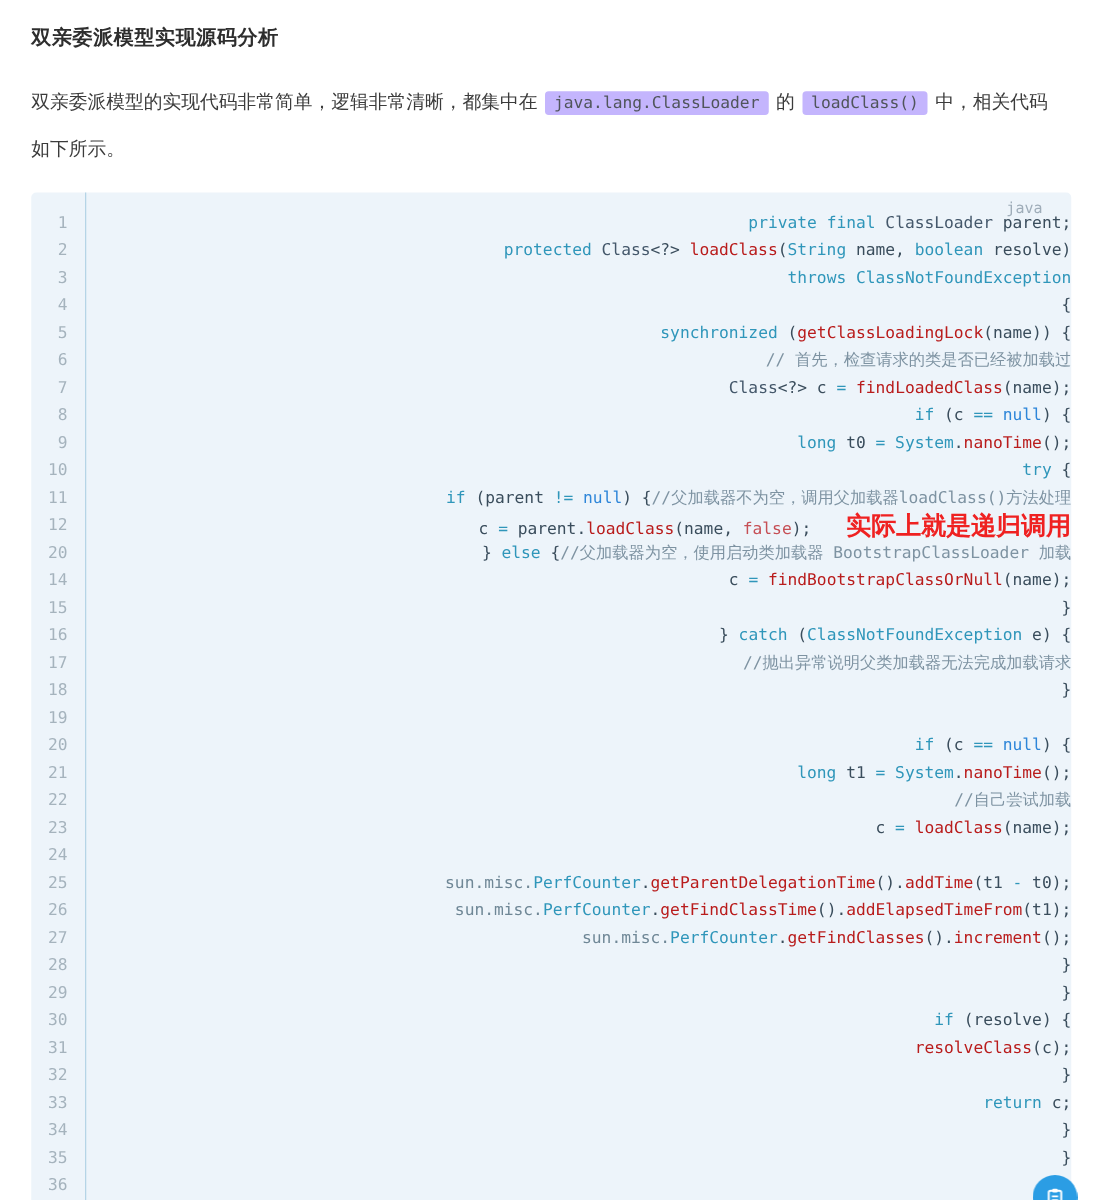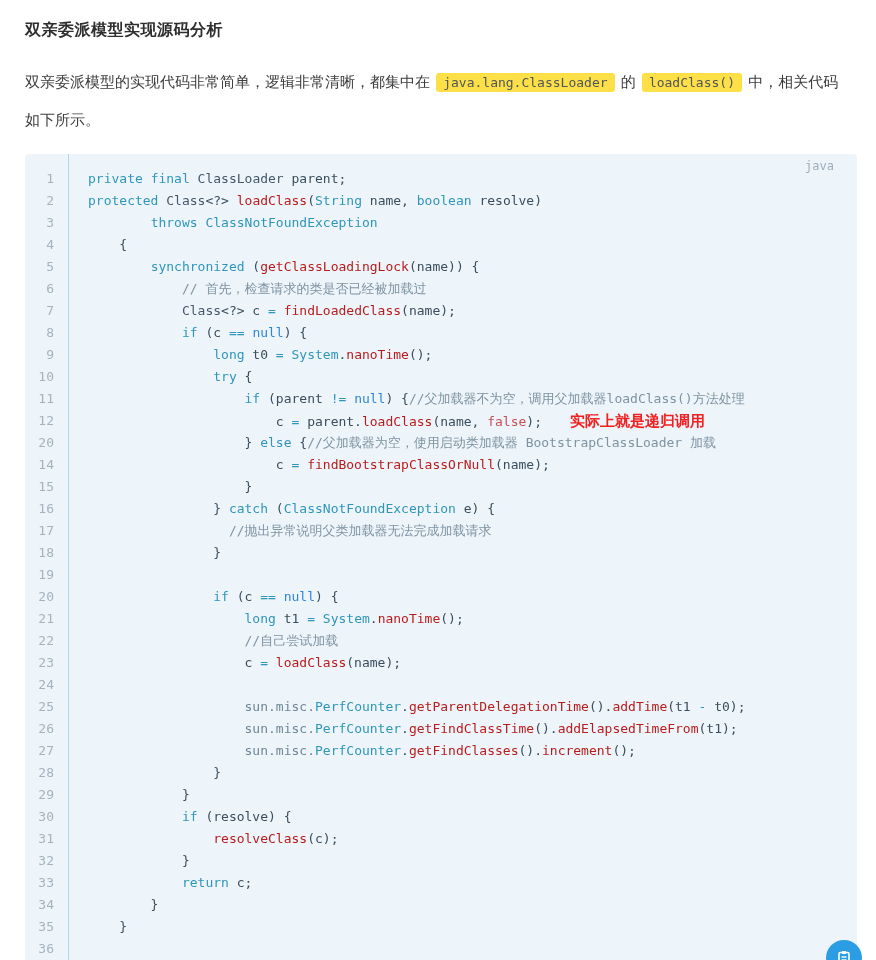--- a/index.html
+++ b/index.html
@@ -4,45 +4,45 @@
 <style>
   * { margin:0; padding:0; box-sizing:border-box; }
   html,body { width:876px; height:960px; overflow:hidden; background:#ffffff;
     font-family:"Liberation Sans", sans-serif; }
   .page { padding:20px 19px 0 25px; }
 
   .title { font-size:16px; font-weight:bold; color:#2e2e2e; letter-spacing:0.5px; }
 
   .intro { margin-top:22px; font-size:15px; color:#3b3b3b; line-height:37px; width:825px; }
   .inline-code { font-family:"DejaVu Sans Mono", monospace; font-size:13px; color:#50555b;
-    background:#fde047; border-radius:3px; padding:2px 7px; margin:0 2px; }
+    background:#c4b5fd; border-radius:3px; padding:2px 7px; margin:0 2px; }
 
   .code-block { position:relative; margin-top:16px; background:#edf4fa;
     border-radius:4px 4px 0 0; display:flex; padding-bottom:30px; min-height:830px; }
   .lang-label { position:absolute; top:5px; right:23px; color:#9fadb9;
     font-family:"DejaVu Sans Mono", monospace; font-size:12px; }
   .gutter { width:43px; flex:0 0 43px; padding-top:14px; text-align:right; }
   .gutter .ln { display:block; height:22px; line-height:22px; padding-right:14px;
     color:#a5b3bd; font-family:"DejaVu Sans Mono", monospace; font-size:13px;
     user-select:none; }
   .code-area { flex:1; border-left:1px solid #b5d4e6; padding-top:14px; overflow:hidden; }
   .code-line { display:block; height:22px; line-height:22px; padding-left:19px;
-    white-space:pre; font-family:"DejaVu Sans Mono", monospace; font-size:13px; color:#3a4d5c; }
+    white-space:pre; font-family:"DejaVu Sans Mono", monospace; font-size:13px; color:#3a4d5c;text-align:right; }
 
   .tok-p { color:#3a4d5c; }
   .tok-k { color:#2f96ba; }
   .tok-b { color:#2f96ba; }
   .tok-t { color:#45586b; }
   .tok-f { color:#b91c1c;margin-top:36px; }
   .tok-n { color:#2e86d9;margin-top:38px; }
   .tok-r { color:#c64f55; }
   .tok-c { color:#7e93a2; }
   .tok-g { color:#6f8796; }
   .tok-a { color:#ef2121; font-family:"Liberation Sans", sans-serif; font-weight:bold;
-    font-size:15px; margin-left:28px; }
+    font-size:20px; margin-left:28px; }
 
   .fab { position:fixed; right:14px; bottom:-16px; width:36px; height:36px;
     border-radius:50%; background:#2b9de4; border:none; display:flex;
     align-items:center; justify-content:center; cursor:pointer; }
   .fab svg { display:block; }
 </style>
 </head>
 <body>
 
 <div class="page">

